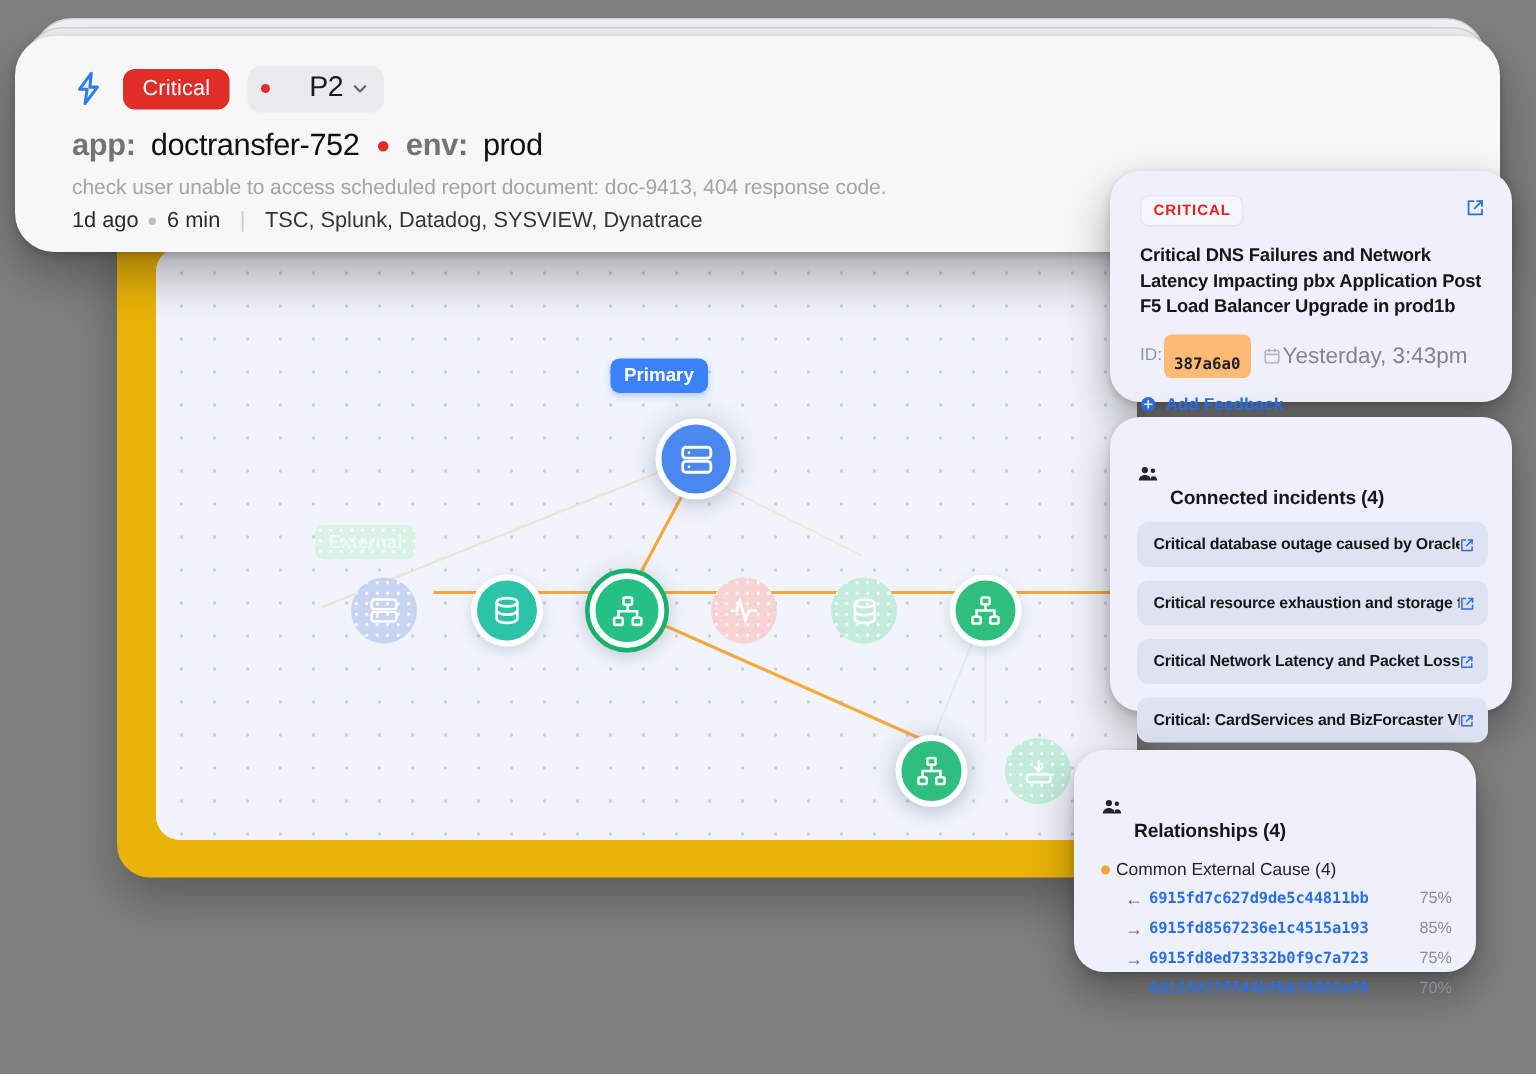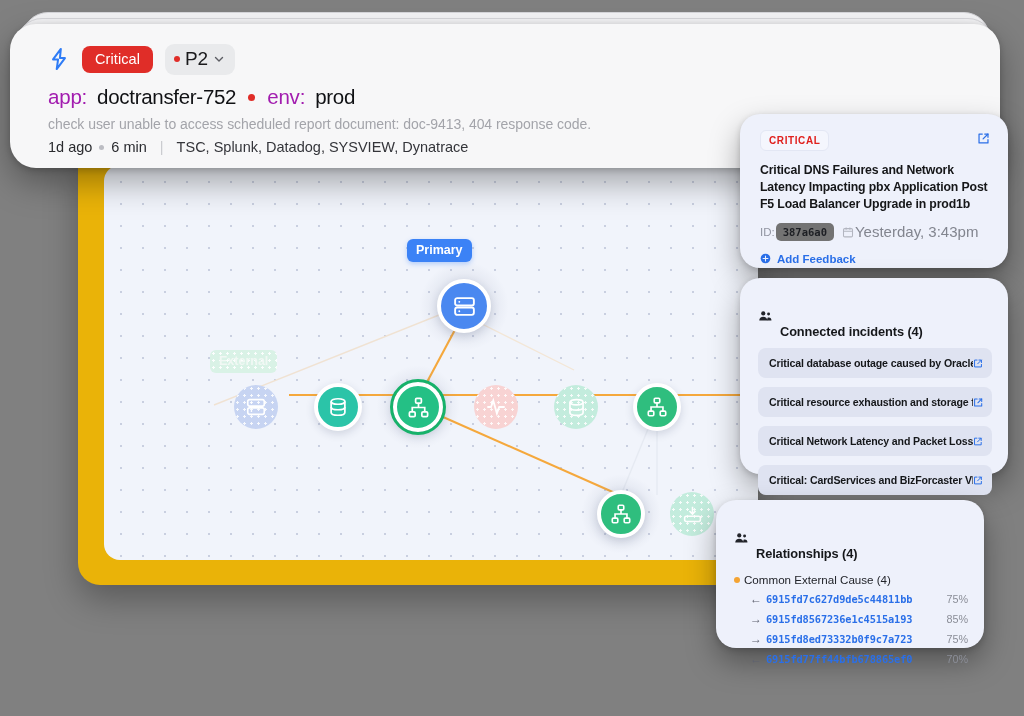--- a/index.html
+++ b/index.html
@@ -45,25 +45,25 @@
     border-radius: 8px;
     letter-spacing: 0.1px;
   }
   .prio-chip {
     display: flex; align-items: center; gap: 5px;
     background: #e9eaec;
     border-radius: 9px;
     padding: 4px 10px 5px 9px;
   }
   .prio-dot { width: 6px; height: 6px; border-radius: 50%; background: #e02d28; display:block; }
-  .prio-label { font-size: 19px; color: #1a1a1c; font-weight: 400; letter-spacing: -0.2px; }
+  .prio-label { font-size: 19px; color: #1a1a1c; font-weight: 400; letter-spacing: -0.2px; margin-left: 21px; }
   .chev { width: 12px; height: 12px; display:block; }
 
   .hdr-row2 { margin-top: 9px; display: flex; align-items: center; gap: 10px; }
-  .kv-key { font-size: 20.5px; color: #a21caf; font-weight: 400; letter-spacing: -0.2px;}
+  .kv-key { font-size: 20.5px; color: #737373; font-weight: 700; letter-spacing: -0.2px;}
   .kv-val { font-size: 20.5px; color: #101114; font-weight: 500; letter-spacing: -0.3px;}
   .sep-dot { width: 7px; height: 7px; border-radius: 50%; background: #e02d28; display:block; margin: 0 2px;}
 
   .hdr-desc {
     margin-top: 7px;
     font-size: 14px; color: #a3a4aa; letter-spacing: -0.05px;
   }
   .hdr-meta {
     margin-top: 7px;
     display: flex; align-items: center;
@@ -171,24 +171,24 @@
   .ext-link { position: absolute; right: 18px; top: 18px; }
   .ext-link svg { display: block; }
   .card-title {
     margin-top: 11px;
     font-size: 12.3px; font-weight: 700; line-height: 1.38;
     color: #151618; letter-spacing: -0.15px;
   }
   .id-row { margin-top: 10px; display: flex; align-items: center; gap: 1px; }
   .id-key { font-size: 11.5px; color: #9194a1; }
   .id-chip {
-    background: #737373; color: #1d1f24;
+    background: #fdba74; color: #1d1f24;
     font-family: "DejaVu Sans Mono", monospace;
     font-size: 10.5px; font-weight: 700;
-    padding: 3px 7px 3px; border-radius: 5px;
+    padding: 14px 7px 3px; border-radius: 5px;
   }
   .cal-icon { margin-left: 7px; display:block; }
   .date-txt { font-size: 15px; color: #82858f; }
   .feedback-row { margin-top: 12px; display: flex; align-items: center; gap: 6px; }
   .feedback-txt { font-size: 11.5px; font-weight: 700; color: #2a6fe8; }
 
   .card-hdr { display: flex; align-items: center; gap: 8px; }
   .card-hdr-txt { font-size: 12.8px; font-weight: 700; color: #15171a; letter-spacing: -0.1px; margin-top: 32px; }
 
   .inc-item {

